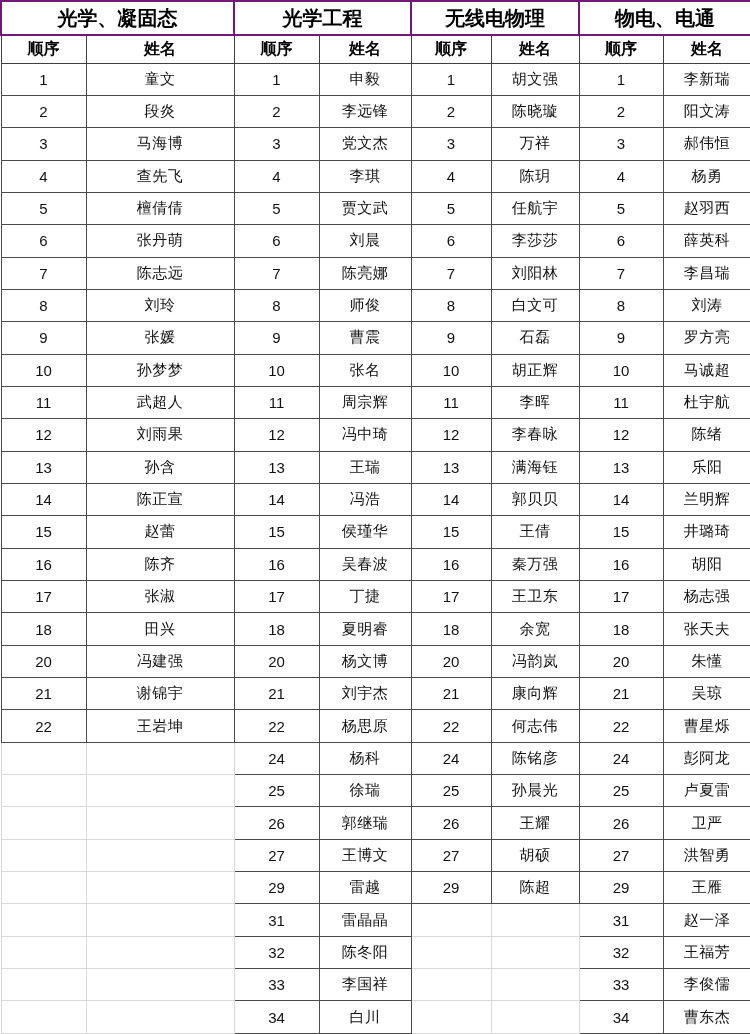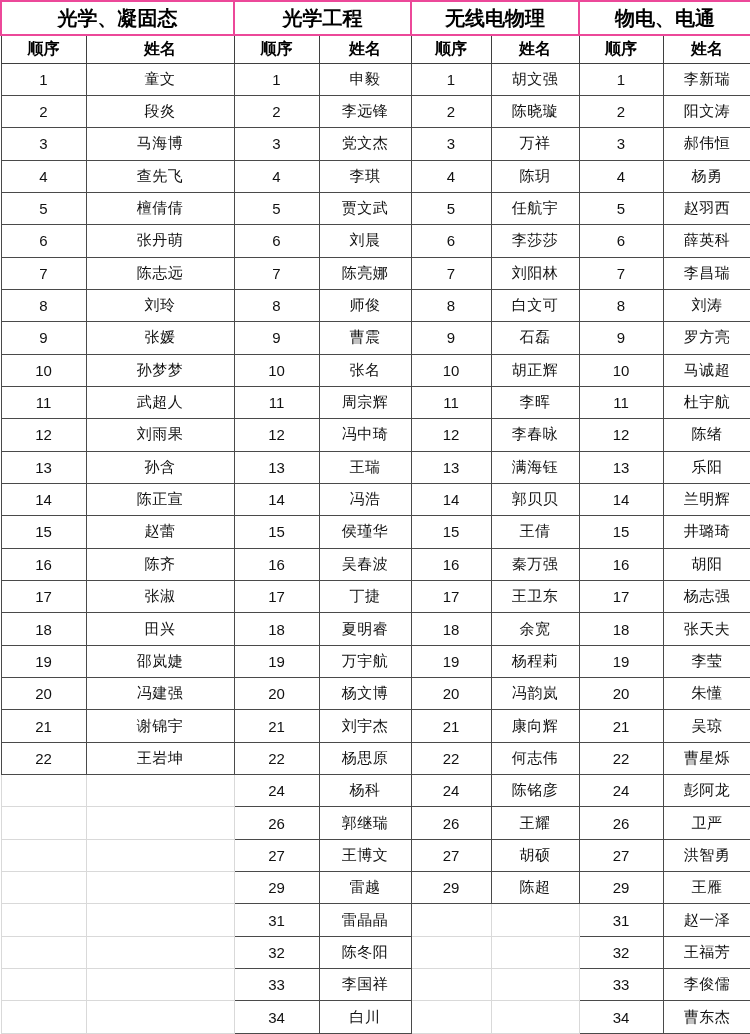--- a/index.html
+++ b/index.html
@@ -24,21 +24,21 @@
   table.roster td, table.roster th {
     padding: 0;
     text-align: center;
     vertical-align: middle;
     overflow: hidden;
     white-space: nowrap;
   }
   tr.title-row { height: 34px; }
   tr.subheader-row { height: 28px; }
   th.group-title {
-    border: 2px solid #ec4899;
+    border: 2px solid #701a75;
     font-size: 20px;
     font-weight: bold;
     color: #000000;
   }
   th.sub-header {
     border: 1.5px solid #3f3f3f;
     font-size: 16px;
     font-weight: bold;
     color: #000000;
   }
@@ -259,30 +259,20 @@
           <td class="filled order-cell">18</td>
           <td class="filled name-cell">田兴</td>
           <td class="filled order-cell">18</td>
           <td class="filled name-cell">夏明睿</td>
           <td class="filled order-cell">18</td>
           <td class="filled name-cell">余宽</td>
           <td class="filled order-cell">18</td>
           <td class="filled name-cell">张天夫</td>
         </tr>
         <tr class="data-row">
-          <td class="filled order-cell">19</td>
-          <td class="filled name-cell">邵岚婕</td>
-          <td class="filled order-cell">19</td>
-          <td class="filled name-cell">万宇航</td>
-          <td class="filled order-cell">19</td>
-          <td class="filled name-cell">杨程莉</td>
-          <td class="filled order-cell">19</td>
-          <td class="filled name-cell">李莹</td>
-        </tr>
-        <tr class="data-row">
           <td class="filled order-cell">20</td>
           <td class="filled name-cell">冯建强</td>
           <td class="filled order-cell">20</td>
           <td class="filled name-cell">杨文博</td>
           <td class="filled order-cell">20</td>
           <td class="filled name-cell">冯韵岚</td>
           <td class="filled order-cell">20</td>
           <td class="filled name-cell">朱懂</td>
         </tr>
         <tr class="data-row">
@@ -311,20 +301,30 @@
           <td class="filled order-cell">24</td>
           <td class="filled name-cell">杨科</td>
           <td class="filled order-cell">24</td>
           <td class="filled name-cell">陈铭彦</td>
           <td class="filled order-cell">24</td>
           <td class="filled name-cell">彭阿龙</td>
         </tr>
         <tr class="data-row">
           <td class="empty"></td>
           <td class="empty"></td>
+          <td class="filled order-cell">25</td>
+          <td class="filled name-cell">徐瑞</td>
+          <td class="filled order-cell">25</td>
+          <td class="filled name-cell">孙晨光</td>
+          <td class="filled order-cell">25</td>
+          <td class="filled name-cell">卢夏雷</td>
+        </tr>
+        <tr class="data-row">
+          <td class="empty"></td>
+          <td class="empty"></td>
           <td class="filled order-cell">26</td>
           <td class="filled name-cell">郭继瑞</td>
           <td class="filled order-cell">26</td>
           <td class="filled name-cell">王耀</td>
           <td class="filled order-cell">26</td>
           <td class="filled name-cell">卫严</td>
         </tr>
         <tr class="data-row">
           <td class="empty"></td>
           <td class="empty"></td>

